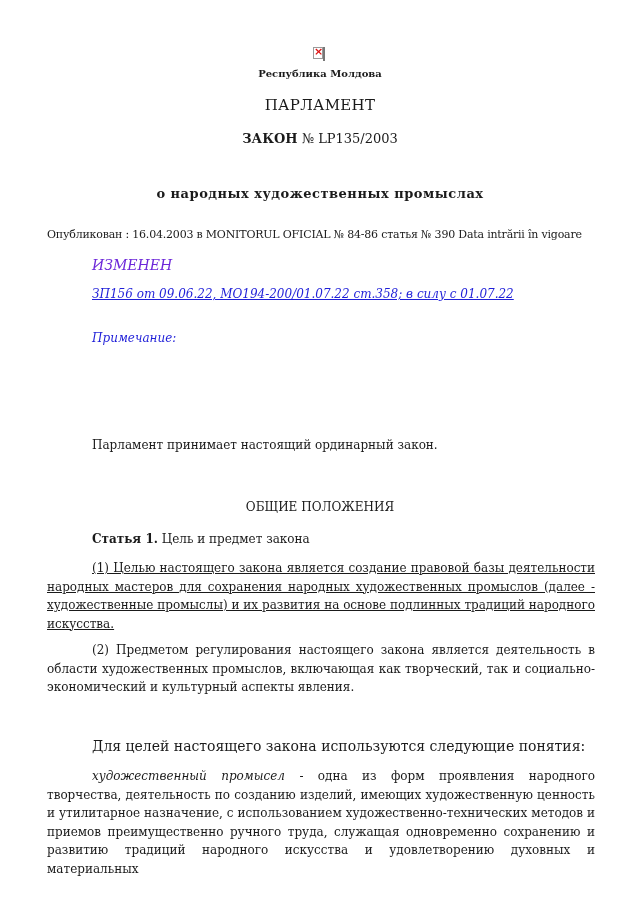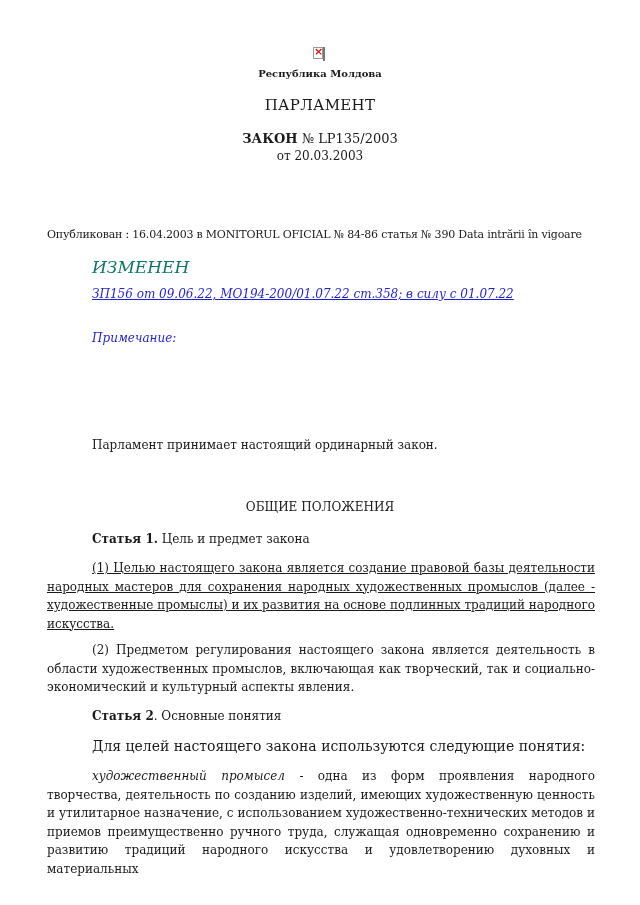--- a/index.html
+++ b/index.html
@@ -26,21 +26,21 @@
     position: absolute; left: 323px; top: 47px; width: 2px; height: 14px; background: #777;
   }
   .abs { position: absolute; }
   .republic { left: 0; right: 0; top: 68px; font-size: 10px; font-weight: bold; }
   .parliament { left: 0; right: 0; top: 96px; font-size: 15px; letter-spacing: 0.3px; }
   .law-line { left: 0; right: 0; top: 131px; font-size: 13px; }
   .law-line b { font-weight: bold; }
   .date-line { left: 0; right: 0; top: 149px; font-size: 12px; }
   .doc-title { left: 0; right: 0; top: 186px; font-size: 13px; font-weight: bold; letter-spacing: 0.5px; }
   .published { left: 47px; top: 228px; font-size: 11px; letter-spacing: -0.2px; }
-  .changed { left: 92px; top: 257px; font-size: 17px; font-style: italic; color: #0f766e; }
+  .changed { left: 92px; top: 257px; font-size: 14px; font-style: italic; color: #6d28d9; }
   .amend-link { left: 92px; top: 287px; font-size: 12px; font-style: italic; color: #1f1fd8; text-decoration: underline; }
   .note-label { left: 92px; top: 331px; font-size: 12px; font-style: italic; color: #1f1fd8; }
   .para {
     position: absolute; left: 47px; width: 548px;
     font-size: 12px; line-height: 18.5px; text-align: justify;
     text-indent: 45px;
   }
   .para .link-inline { color: #1f1fd8; font-style: italic; }
   .note-para { top: 360px; }
   .adopt { left: 92px; top: 438px; font-size: 12px; }
@@ -63,45 +63,42 @@
   <div class="logo"></div>
   <div class="logo-bar"></div>
 
   <div class="abs center republic">Республика Молдова</div>
   <div class="abs center parliament">ПАРЛАМЕНТ</div>
 
   <div class="abs center law-line">
     <b>ЗАКОН</b>
     <span>№ LP135/2003</span>
   </div>
-  <div class="abs center date-line">от 20.03.2003</div>
 
+  <div class="abs center doc-title">о народных художественных промыслах</div>
 
   <div class="abs published">Опубликован : 16.04.2003 в MONITORUL OFICIAL № 84-86 статья № 390 Data intrării în vigoare</div>
 
   <div class="abs changed">ИЗМЕНЕН</div>
   <a class="abs amend-link">ЗП156 от 09.06.22, MO194-200/01.07.22 ст.358; в силу с 01.07.22</a>
 
   <div class="abs note-label">Примечание:</div>
 
 
   <div class="abs adopt">Парламент принимает настоящий ординарный закон.</div>
 
   <div class="abs center general">ОБЩИЕ ПОЛОЖЕНИЯ</div>
 
   <div class="abs art1">
     <b>Статья 1.</b><span> Цель и предмет закона</span>
   </div>
 
   <div class="para p1">(1) Целью настоящего закона является создание правовой базы деятельности народных мастеров для сохранения народных художественных промыслов (далее - художественные промыслы) и их развития на основе подлинных традиций народного искусства.</div>
   <div class="para p2">(2) Предметом регулирования настоящего закона является деятельность в области художественных промыслов, включающая как творческий, так и социально-экономический и культурный аспекты явления.</div>
 
-  <div class="abs art2">
-    <b>Статья 2</b><span>. Основные понятия</span>
-  </div>
 
   <div class="abs terms-intro">Для целей настоящего закона используются следующие понятия:</div>
 
   <div class="para p3">
     <span class="term">художественный промысел</span><span> - одна из форм проявления народного творчества, деятельность по созданию изделий, имеющих художественную ценность и утилитарное назначение, с использованием художественно-технических методов и приемов преимущественно ручного труда, служащая одновременно сохранению и развитию традиций народного искусства и удовлетворению духовных и материальных</span>
   </div>
 
 </div>
 
 </body></html>

